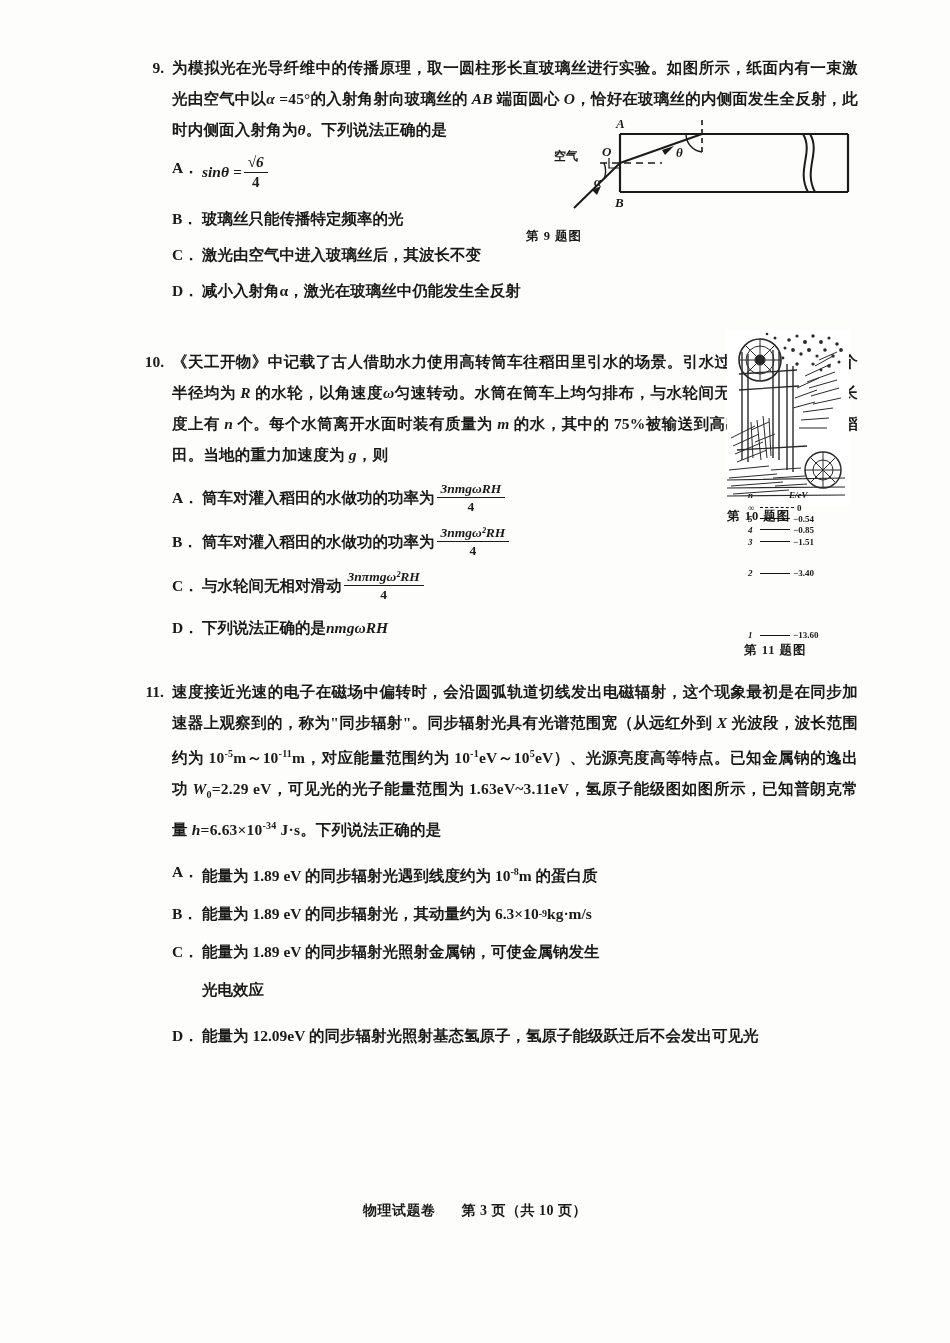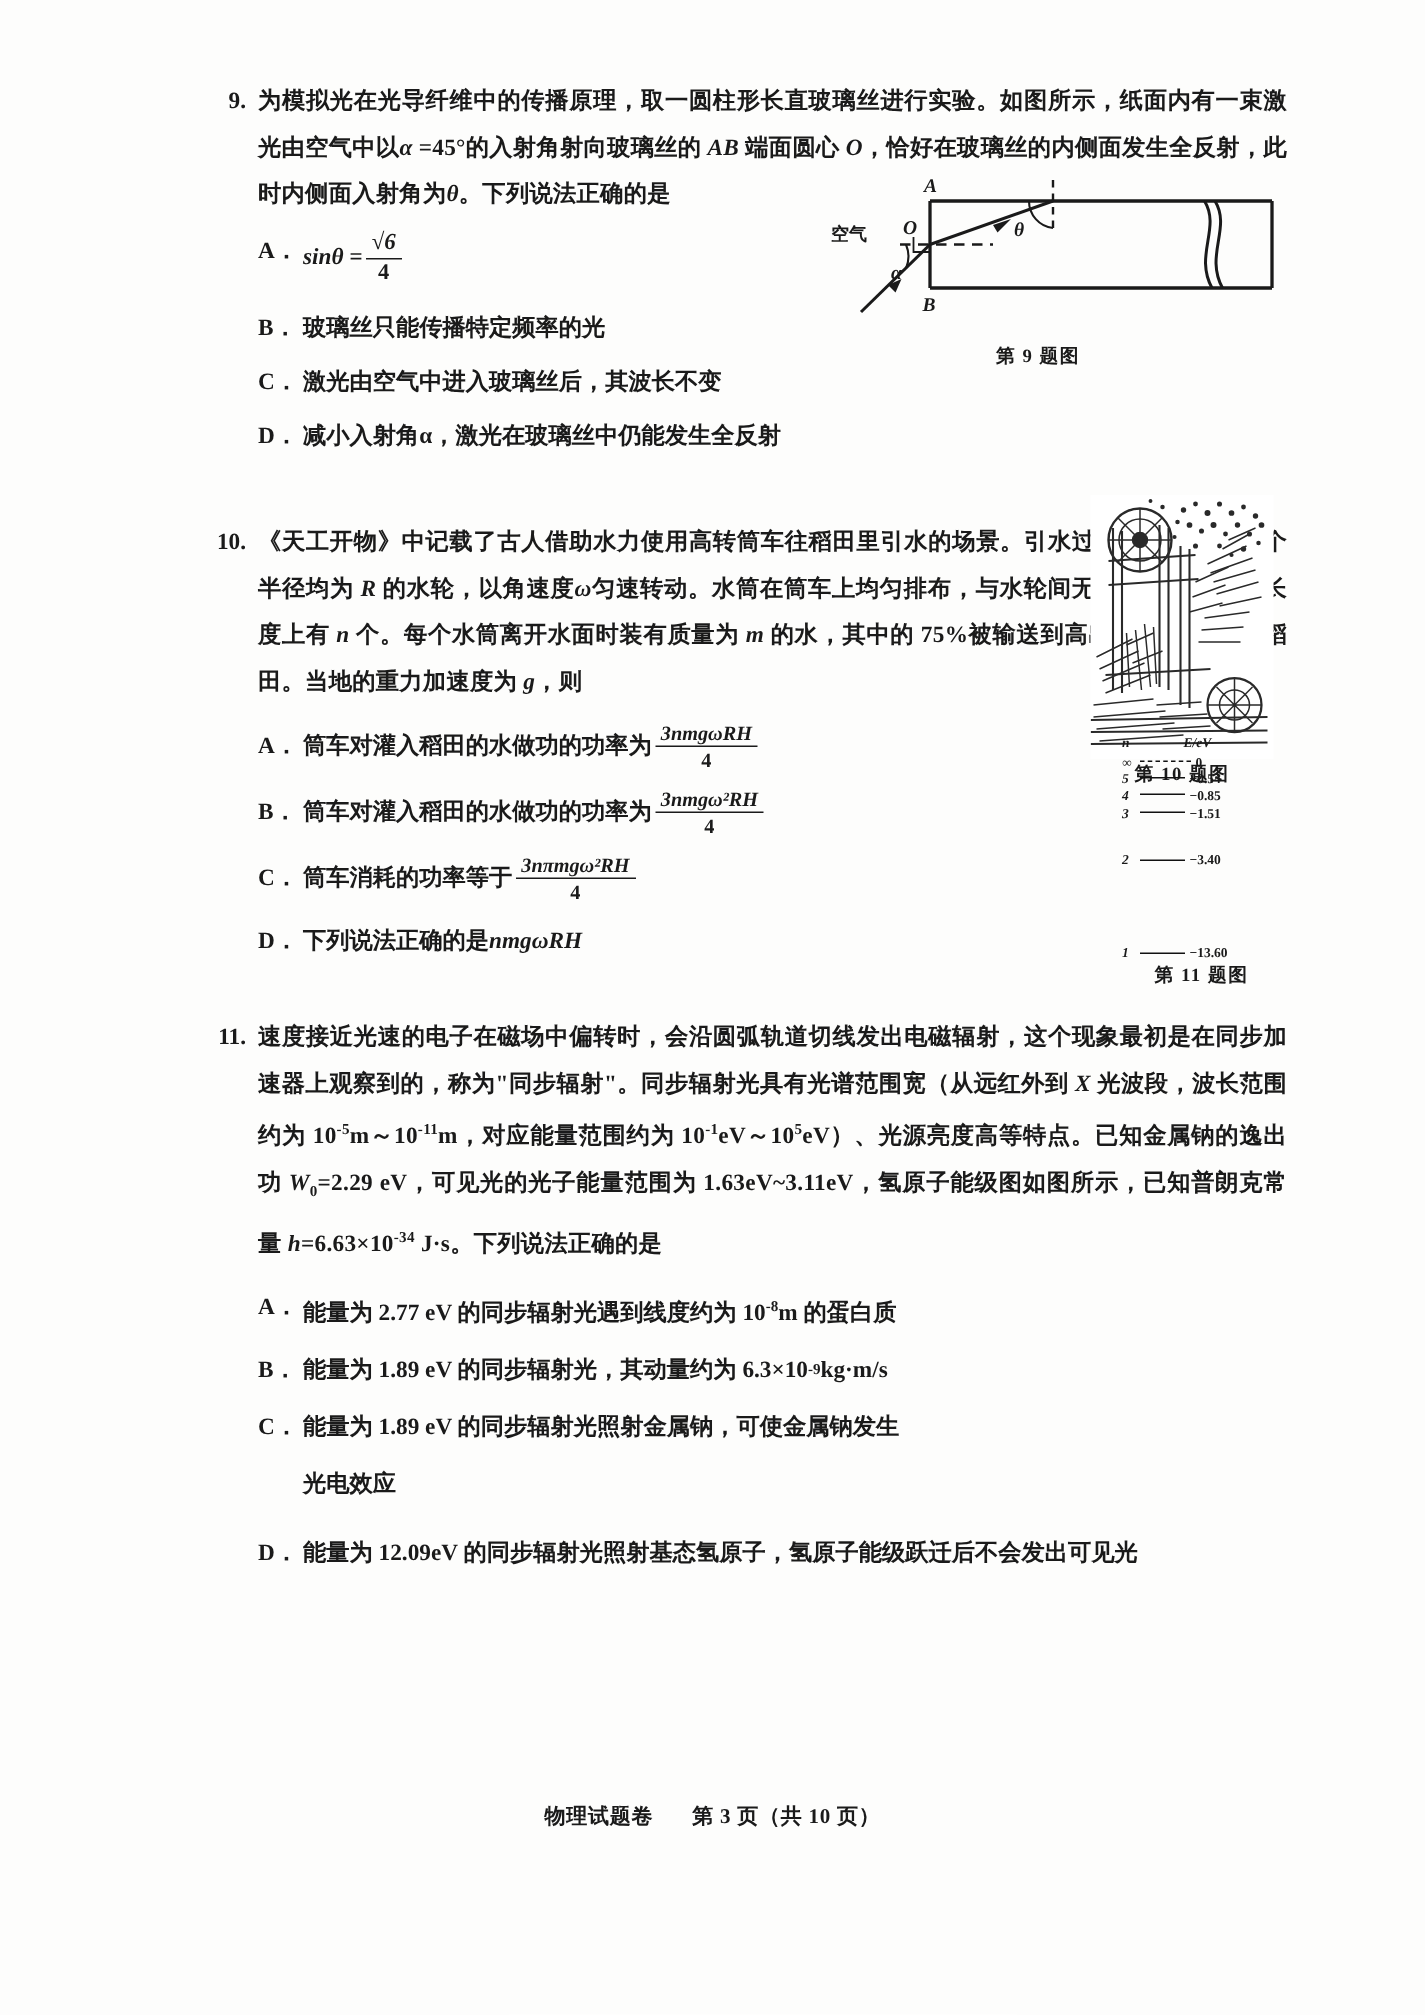--- a/index.html
+++ b/index.html
@@ -104,21 +104,20 @@
     font-weight: 700;
     font-style: normal;
   }
   .radical { font-size: 1.02em; }
 
   
   .fig {
     position: absolute;
   }
   .fig-cap {
-    text-align: center;
     font-size: 12.5px;
     font-weight: 700;
     letter-spacing: 1px;
     margin-top: 2px;
   }
 
   
   #fig9 { left: 552px; top: 112px; width: 306px; }
   
   #fig10 { left: 727px; top: 330px; width: 122px; }
@@ -241,21 +240,21 @@
             <span>筒车对灌入稻田的水做功的功率为</span>
             <span class="frac">
               <span class="num">3nmgω²RH</span>
               <span class="den">4</span>
             </span>
           </span>
         </div>
         <div class="opt" style="line-height:44px;">
           <span class="opt-letter">C．</span>
           <span class="opt-text">
-            <span>筒车消耗的功率等于</span>
+            <span>与水轮间无相对滑动</span>
             <span class="frac">
               <span class="num">3nπmgω²RH</span>
               <span class="den">4</span>
             </span>
           </span>
         </div>
         <div class="opt" style="line-height:40px;">
           <span class="opt-letter">D．</span>
           <span class="opt-text">
             <span>下列说法正确的是 </span>
@@ -271,21 +270,21 @@
         <div class="q-body" style="width:712px;">
           速度接近光速的电子在磁场中偏转时，会沿圆弧轨道切线发出电磁辐射，这个现象最初是在同步加速器上观察到的，称为"同步辐射"。同步辐射光具有光谱范围宽（从远红外到 <span class="ital">X</span> 光波段，波长范围约为 10<sup>-5</sup>m～10<sup>-11</sup>m，对应能量范围约为 10<sup>-1</sup>eV～10<sup>5</sup>eV）、光源亮度高等特点。已知金属钠的逸出功 <span class="ital">W</span><sub>0</sub>=2.29 eV，可见光的光子能量范围为 1.63eV~3.11eV，氢原子能级图如图所示，已知普朗克常量 <span class="ital">h</span>=6.63×10<sup>-34</sup> J·s。下列说法正确的是
         </div>
       </div>
 
       <div class="opt-list" style="margin-top:8px;">
         <div class="opt" style="display:block;line-height:38px;">
           <div style="display:flex;">
             <span class="opt-letter">A．</span>
             <span class="opt-text" style="display:block;width:500px;">
-              <span>能量为 2.77 eV 的同步辐射光遇到线度约为 10</span><sup>-8</sup><span>m 的蛋白质</span>
+              <span>能量为 1.89 eV 的同步辐射光遇到线度约为 10</span><sup>-8</sup><span>m 的蛋白质</span>
             </span>
           </div>
         </div>
 
         <div class="opt" style="line-height:38px;">
           <span class="opt-letter">B．</span>
           <span class="opt-text">
             <span>能量为 1.89 eV 的同步辐射光，其动量约为 6.3×10</span>
               <sup>-9</sup>
               <span> kg·m/s</span>

